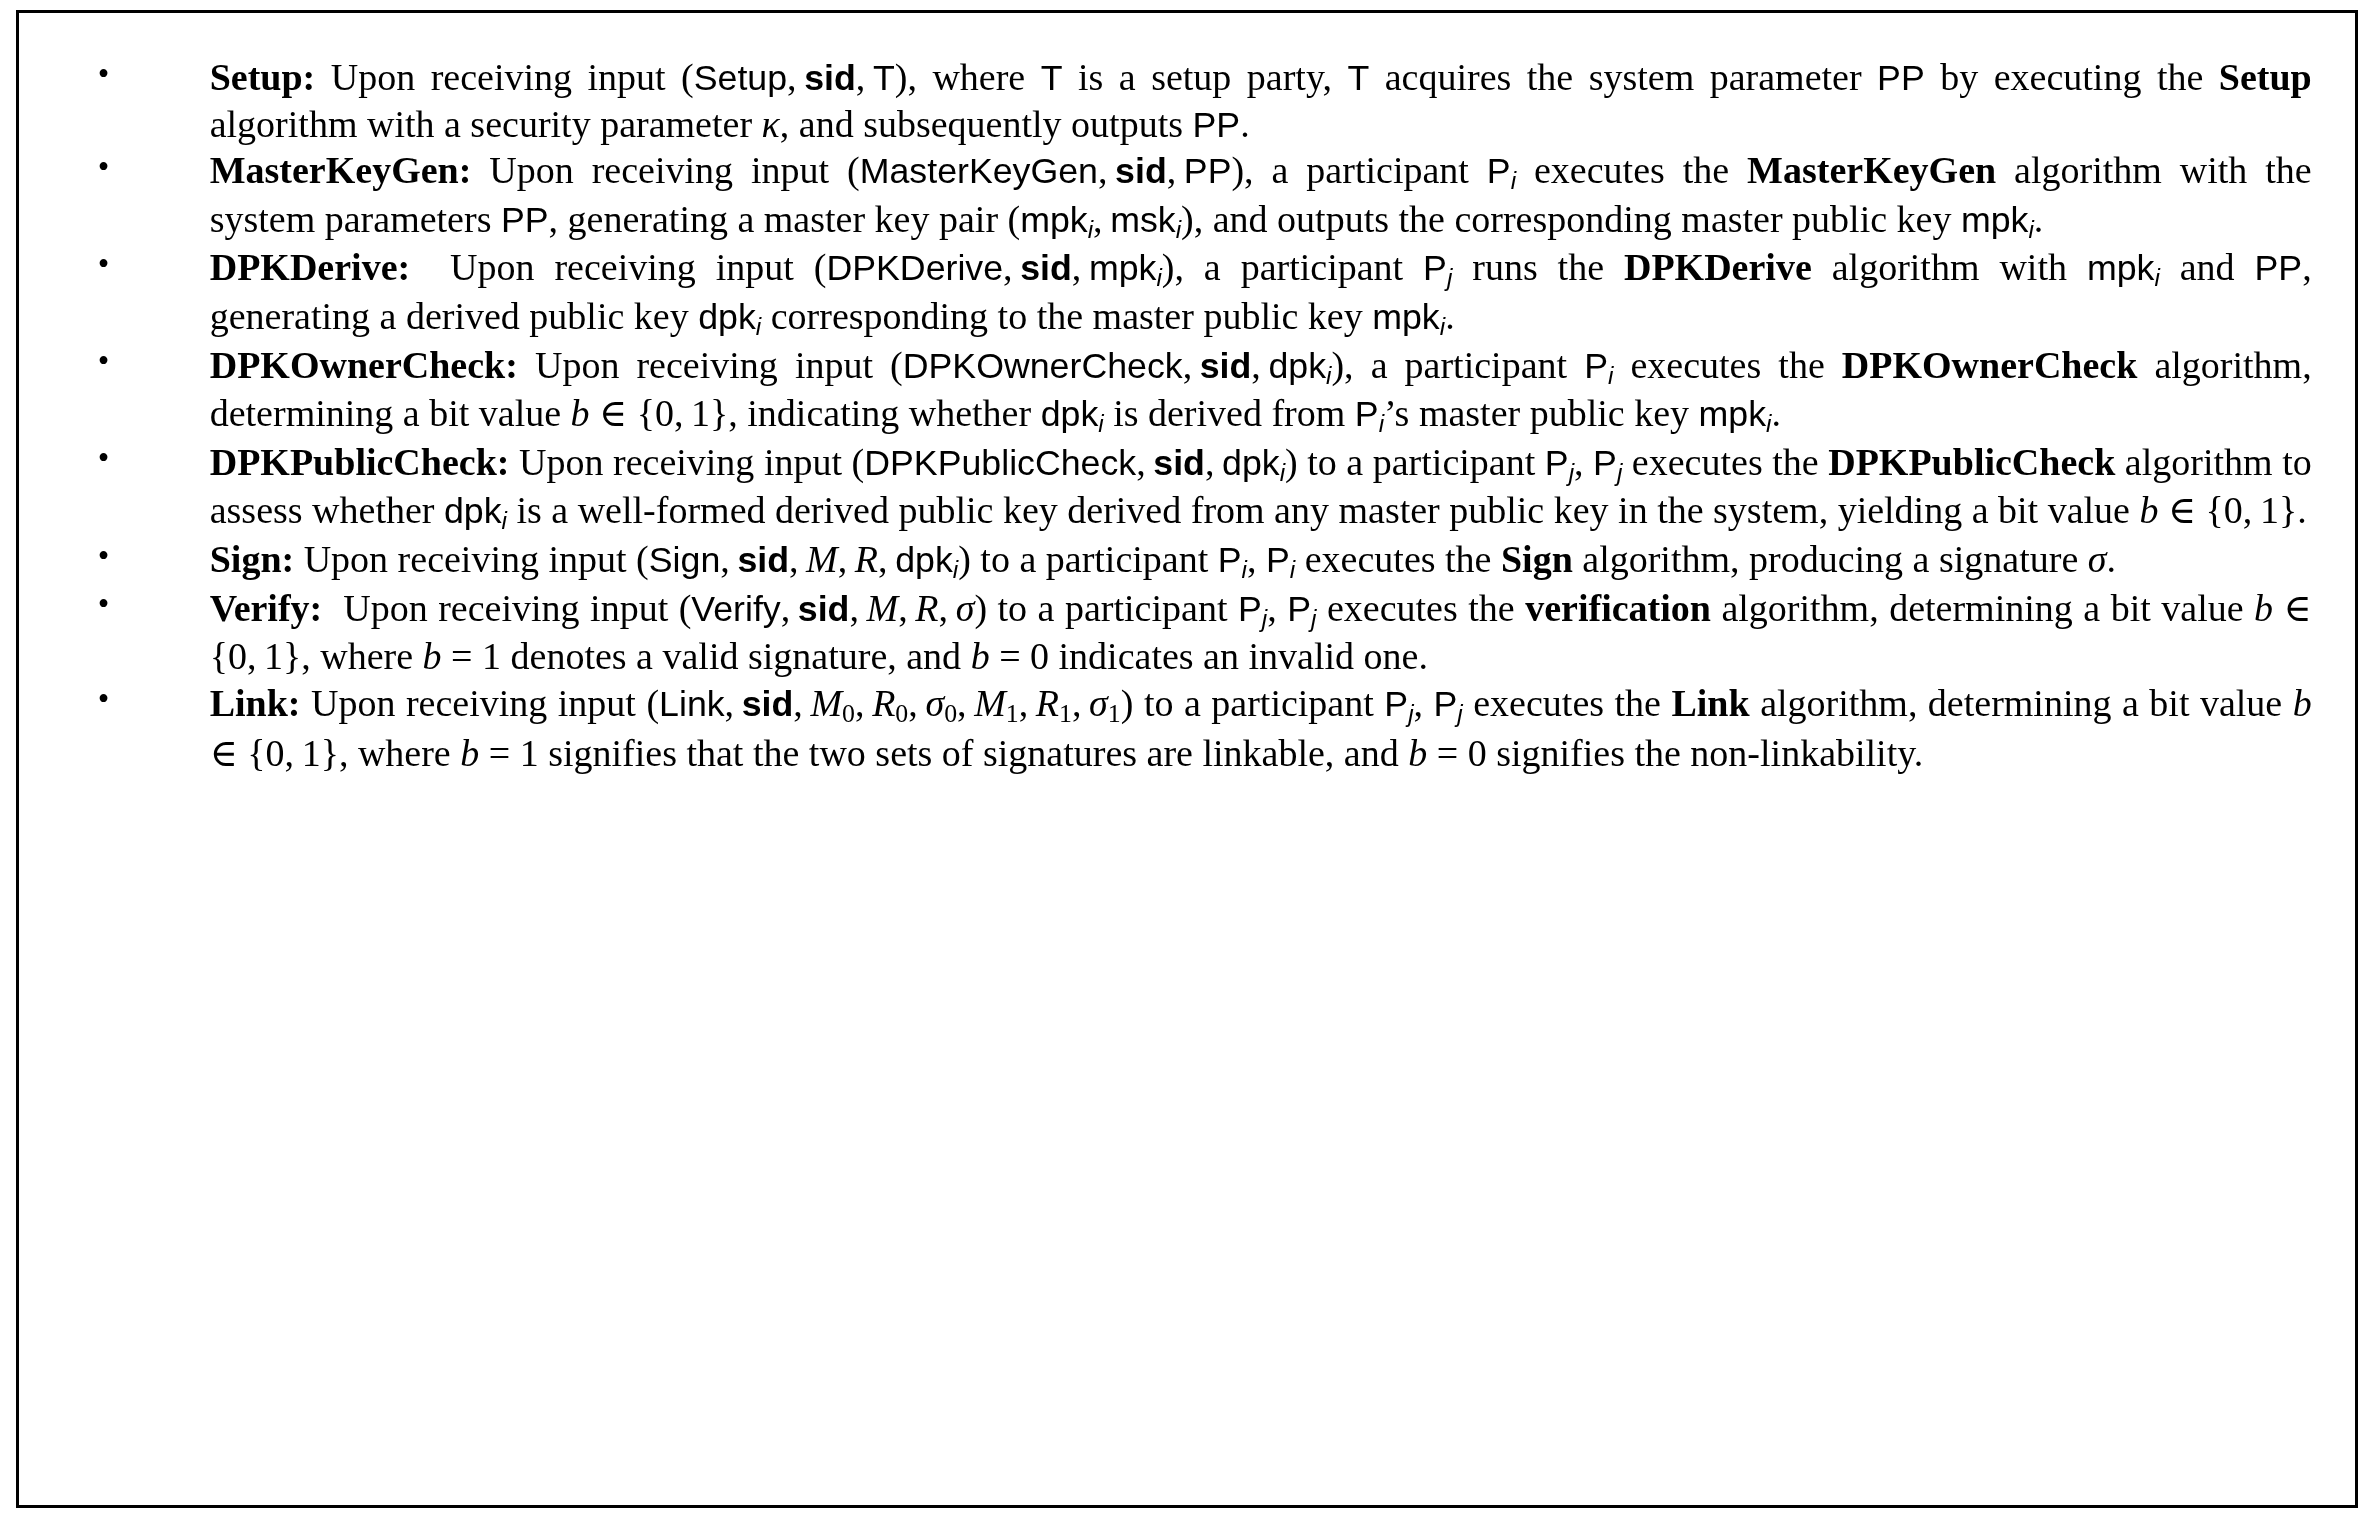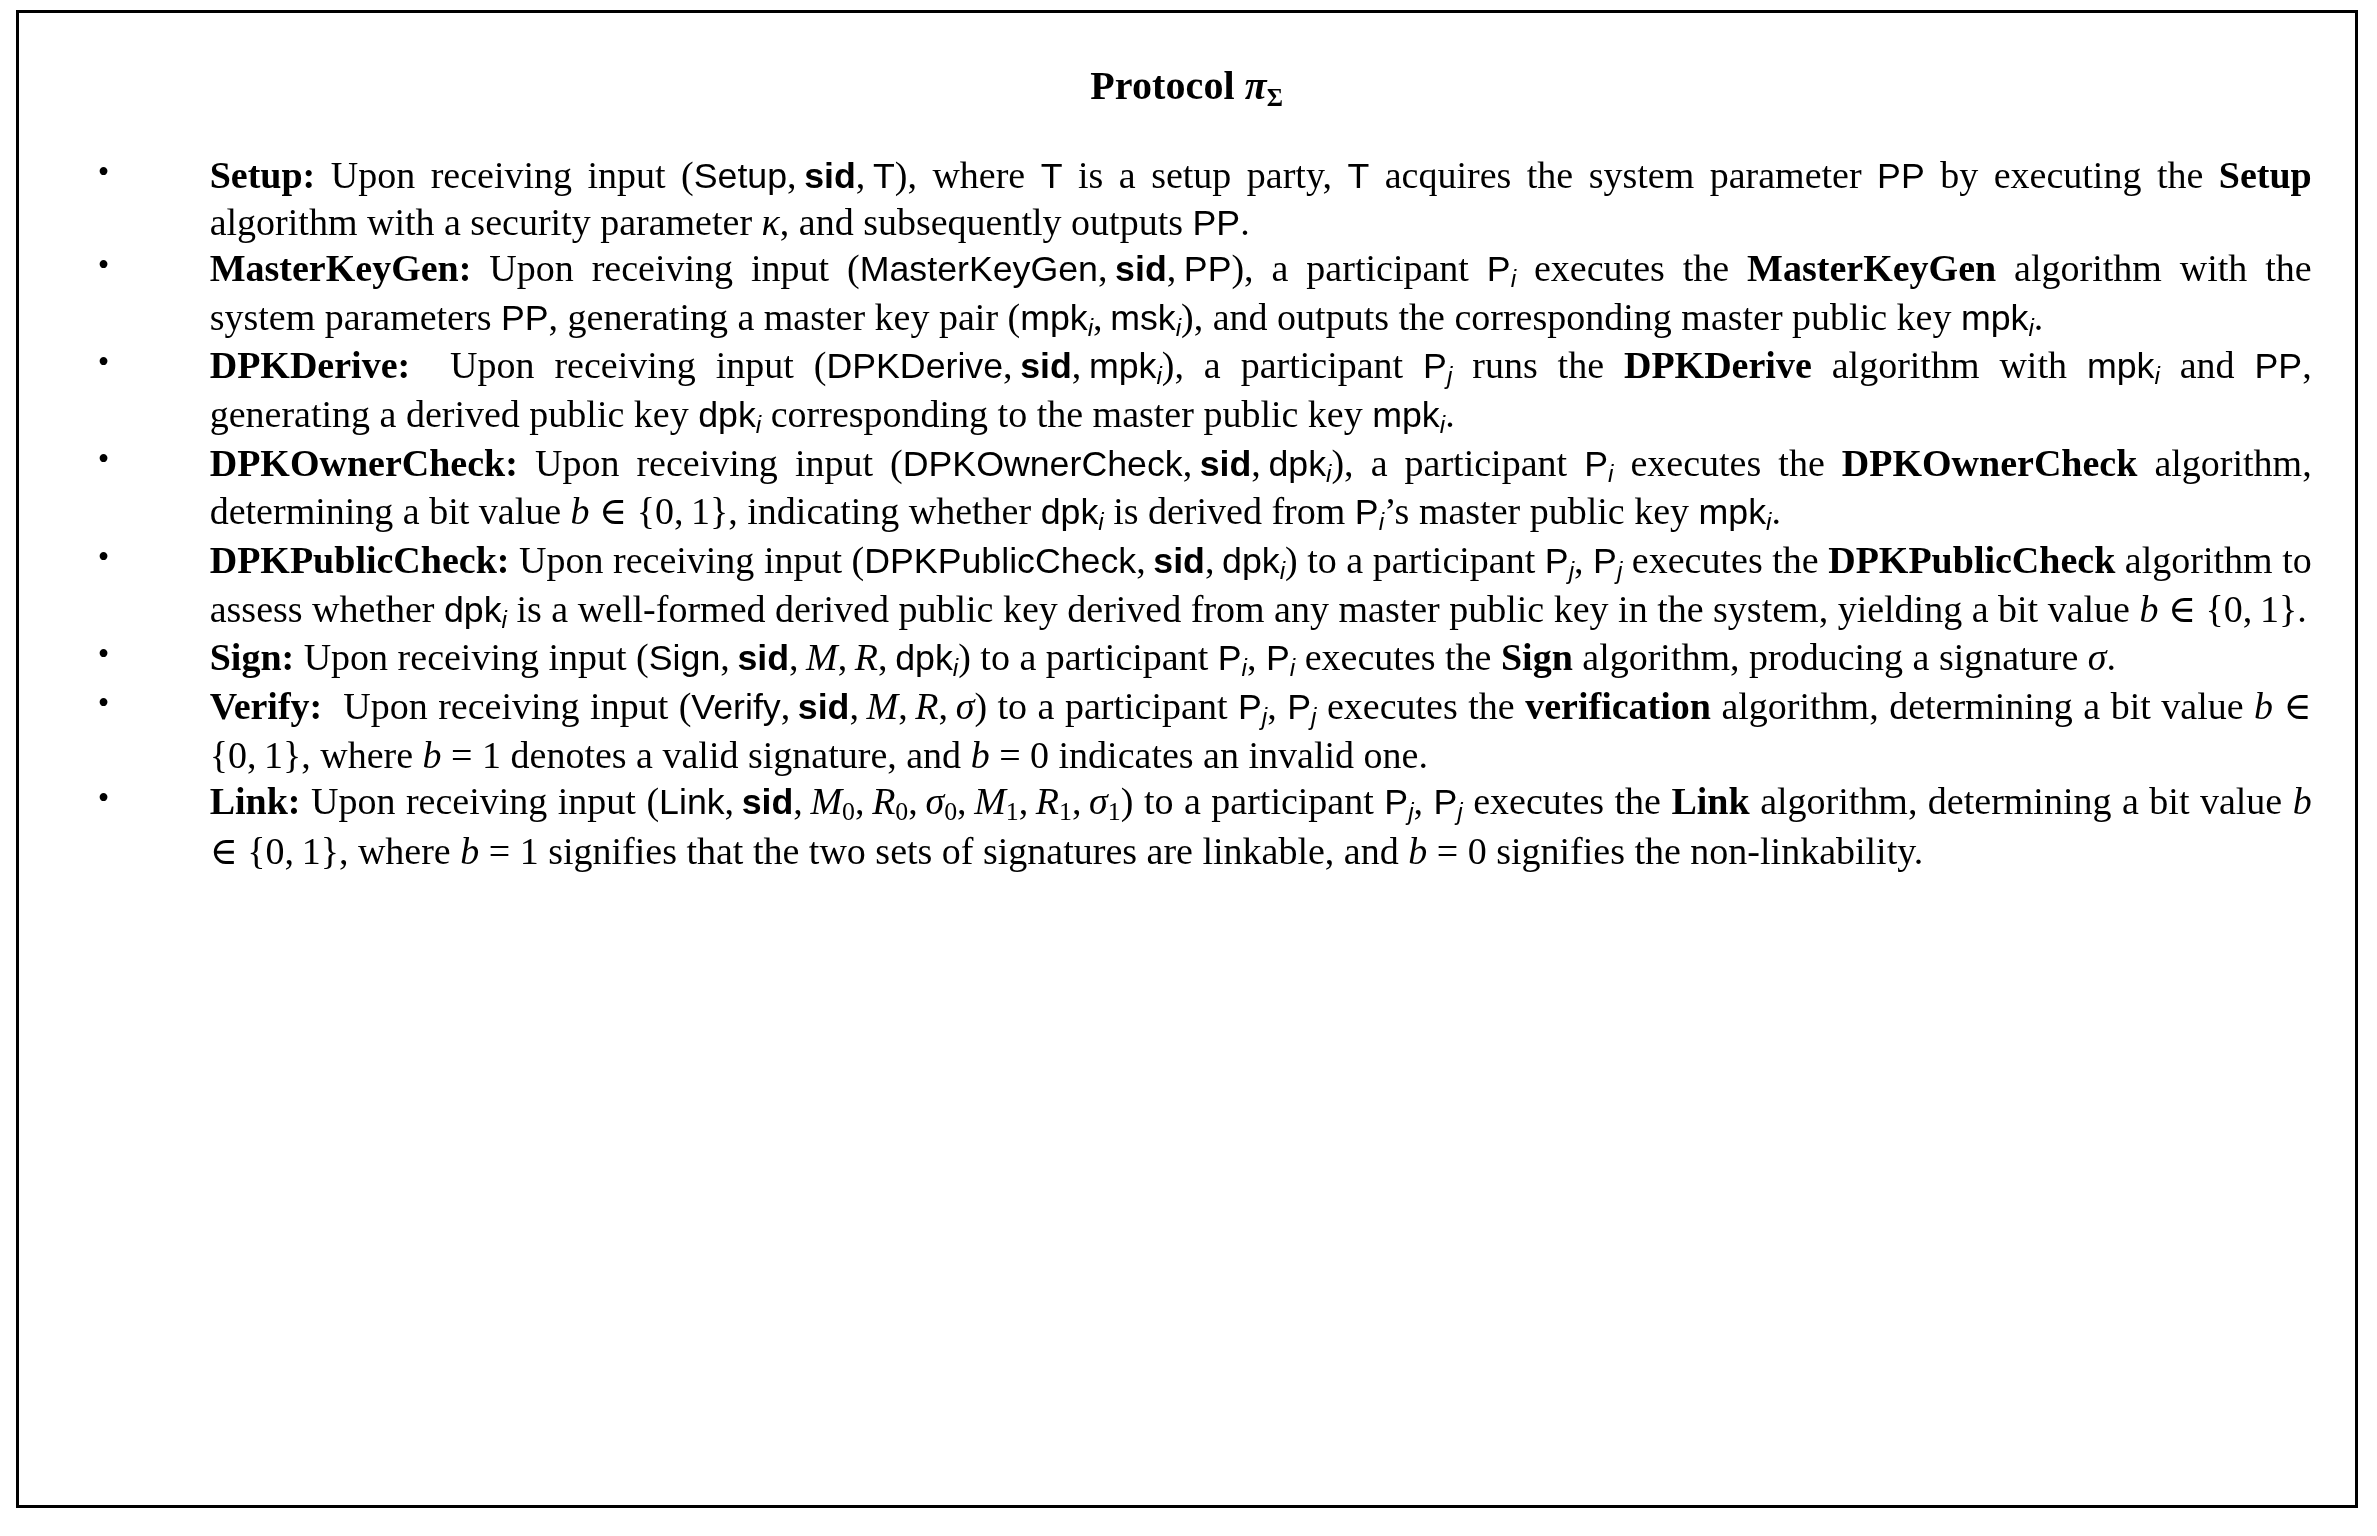--- a/index.html
+++ b/index.html
@@ -84,24 +84,20 @@
     vertical-align: -0.25em;
     font-style: italic;
   }
   sub.num { font-style: normal; }
 </style>
 </head>
 <body>
 
 <div class="figure-box">
 
-  <div class="protocol-title">
-    <span>Protocol</span>
-    <span class="pi-sym"><span>π</span><sub>Σ</sub></span>
-  </div>
 
   <ul class="bullet-list">
     <li><span class="b">Setup:</span> <span>Upon receiving input (<span class="sf">Setup</span>, <span class="sf-b">sid</span>, <span class="sf">T</span>), where <span class="sf">T</span> is a setup party, <span class="sf">T</span> acquires the system parameter <span class="sf">PP</span> by executing the <span class="b">Setup</span> algorithm with a security parameter <span class="mathvar">κ</span>, and subsequently outputs <span class="sf">PP</span>.</span></li>
     <li><span class="b">MasterKeyGen:</span> <span>Upon receiving input (<span class="sf">MasterKeyGen</span>, <span class="sf-b">sid</span>, <span class="sf">PP</span>), a participant <span class="sf">P<sub>i</sub></span> executes the <span class="b">MasterKeyGen</span> algorithm with the system parameters <span class="sf">PP</span>, generating a master key pair (<span class="sf">mpk<sub>i</sub></span>, <span class="sf">msk<sub>i</sub></span>), and outputs the corresponding master public key <span class="sf">mpk<sub>i</sub></span>.</span></li>
     <li><span class="b">DPKDerive:</span>&nbsp; <span>Upon receiving input (<span class="sf">DPKDerive</span>, <span class="sf-b">sid</span>, <span class="sf">mpk<sub>i</sub></span>), a participant <span class="sf">P<sub>j</sub></span> runs the <span class="b">DPKDerive</span> algorithm with <span class="sf">mpk<sub>i</sub></span> and <span class="sf">PP</span>, generating a derived public key <span class="sf">dpk<sub>i</sub></span> corresponding to the master public key <span class="sf">mpk<sub>i</sub></span>.</span></li>
     <li><span class="b">DPKOwnerCheck:</span> <span>Upon receiving input (<span class="sf">DPKOwnerCheck</span>, <span class="sf-b">sid</span>, <span class="sf">dpk<sub>i</sub></span>), a participant <span class="sf">P<sub>i</sub></span> executes the <span class="b">DPKOwnerCheck</span> algorithm, determining a bit value <span class="mathvar">b</span> ∈ {0, 1}, indicating whether <span class="sf">dpk<sub>i</sub></span> is derived from <span class="sf">P<sub>i</sub></span>’s master public key <span class="sf">mpk<sub>i</sub></span>.</span></li>
     <li><span class="b">DPKPublicCheck:</span> <span>Upon receiving input (<span class="sf">DPKPublicCheck</span>, <span class="sf-b">sid</span>, <span class="sf">dpk<sub>i</sub></span>) to a participant <span class="sf">P<sub>j</sub></span>, <span class="sf">P<sub>j</sub></span> executes the <span class="b">DPKPublicCheck</span> algorithm to assess whether <span class="sf">dpk<sub>i</sub></span> is a well-formed derived public key derived from any master public key in the system, yielding a bit value <span class="mathvar">b</span> ∈ {0, 1}.</span></li>
     <li><span class="b">Sign:</span> <span>Upon receiving input (<span class="sf">Sign</span>, <span class="sf-b">sid</span>, <span class="mathvar">M</span>, <span class="mathvar">R</span>, <span class="sf">dpk<sub>i</sub></span>) to a participant <span class="sf">P<sub>i</sub></span>, <span class="sf">P<sub>i</sub></span> executes the <span class="b">Sign</span> algorithm, producing a signature <span class="mathvar">σ</span>.</span></li>
     <li><span class="b">Verify:</span>&nbsp; <span>Upon receiving input (<span class="sf">Verify</span>, <span class="sf-b">sid</span>, <span class="mathvar">M</span>, <span class="mathvar">R</span>, <span class="mathvar">σ</span>) to a participant <span class="sf">P<sub>j</sub></span>, <span class="sf">P<sub>j</sub></span> executes the <span class="b">verification</span> algorithm, determining a bit value <span class="mathvar">b</span> ∈ {0, 1}, where <span class="mathvar">b</span> = 1 denotes a valid signature, and <span class="mathvar">b</span> = 0 indicates an invalid one.</span></li>
     <li><span class="b">Link:</span> <span>Upon receiving input (<span class="sf">Link</span>, <span class="sf-b">sid</span>, <span class="mathvar">M<sub class="num">0</sub></span>, <span class="mathvar">R<sub class="num">0</sub></span>, <span class="mathvar">σ<sub class="num">0</sub></span>, <span class="mathvar">M<sub class="num">1</sub></span>, <span class="mathvar">R<sub class="num">1</sub></span>, <span class="mathvar">σ<sub class="num">1</sub></span>) to a participant <span class="sf">P<sub>j</sub></span>, <span class="sf">P<sub>j</sub></span> executes the <span class="b">Link</span> algorithm, determining a bit value <span class="mathvar">b</span> ∈ {0, 1}, where <span class="mathvar">b</span> = 1 signifies that the two sets of signatures are linkable, and <span class="mathvar">b</span> = 0 signifies the non-linkability.</span></li>

